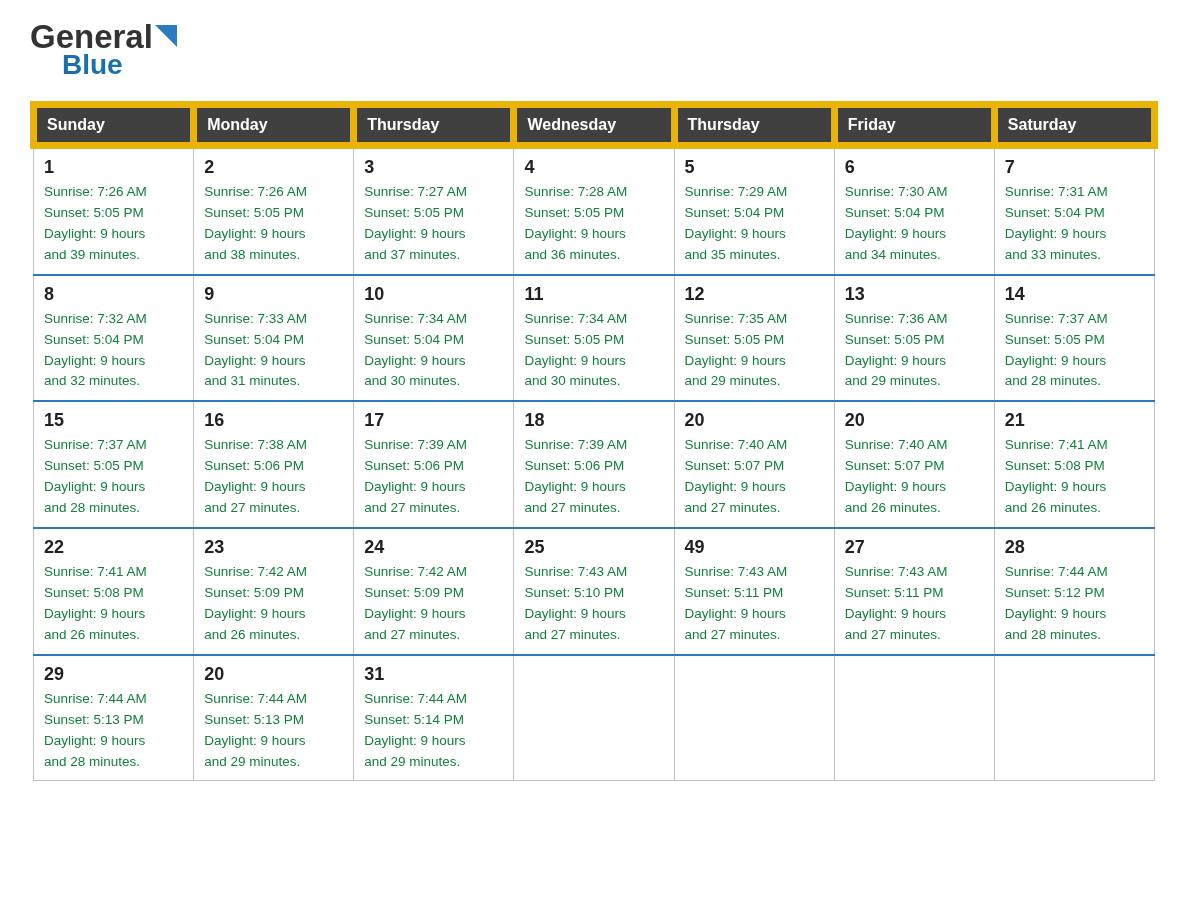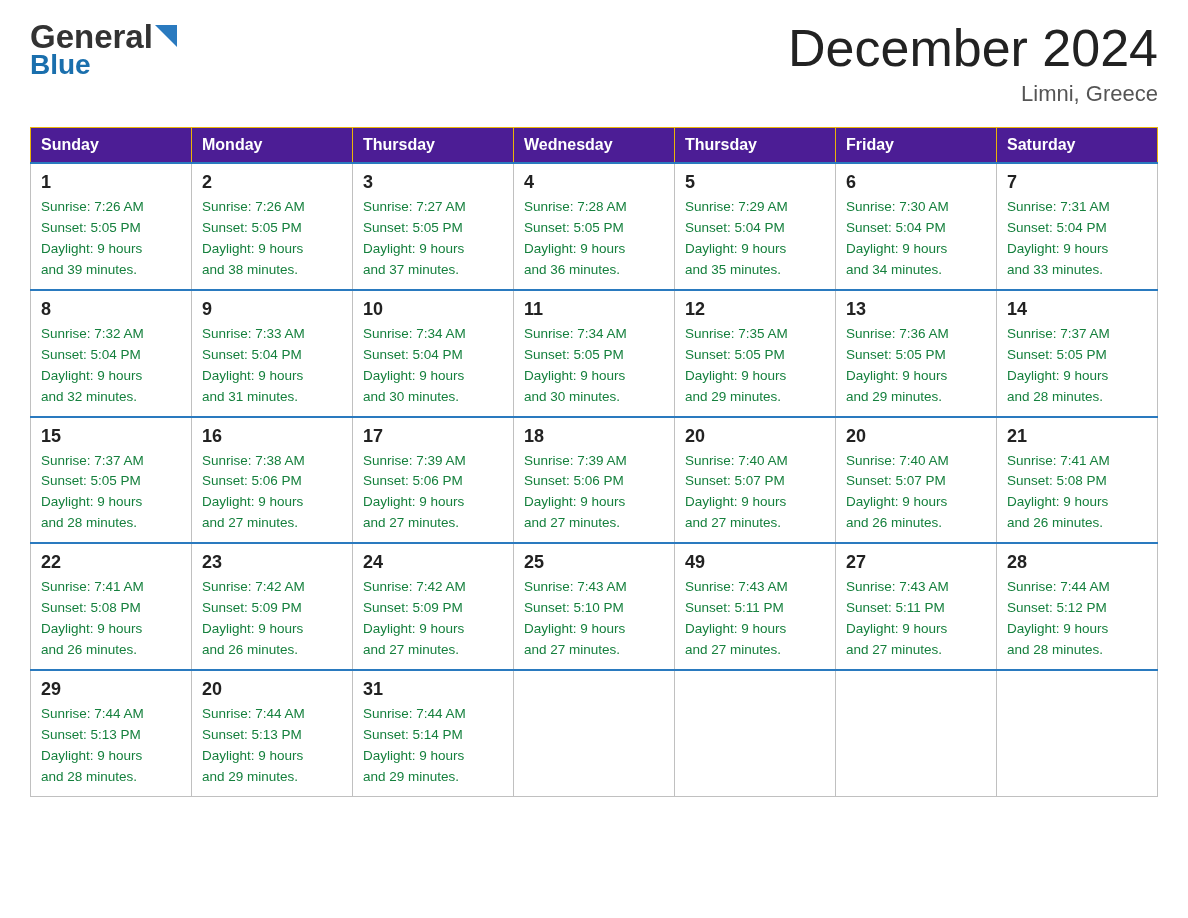--- a/index.html
+++ b/index.html
@@ -25,20 +25,21 @@
       font-size: 33px;
       font-weight: bold;
       color: #333;
       line-height: 1;
     }
     .logo-line2 {
       color: #1a6fad;
       font-size: 28px;
       font-weight: bold;
       margin-top: -4px;
+      margin-left: 32px;
     }
     .title-block {
       text-align: right;
     }
     .month-title {
       font-size: 52px;
       font-weight: normal;
       color: #222;
       line-height: 1.1;
     }
@@ -46,27 +47,27 @@
       font-size: 22px;
       color: #555;
       margin-top: 4px;
     }
     table {
       width: 100%;
       border-collapse: collapse;
       table-layout: fixed;
     }
     thead tr th {
-      background-color: #4c1d95;
+      background-color: #404040;
       color: #fff;
       font-size: 16px;
       font-weight: bold;
       padding: 8px 10px;
       text-align: left;
-      border: 1px solid #eab308;
+      border: 7px solid #eab308;
     }
     tbody tr td {
       vertical-align: top;
       padding: 8px 10px;
       font-size: 13.5px;
       color: #333;
       border: 1px solid #c0c0c0;
       border-top: 2px solid #2a7abf;
       height: 115px;
     }
@@ -92,24 +93,20 @@
 <div class="header">
   <div class="logo">
     <div style="display:flex; align-items:center;">
       <span class="logo-text">General</span>
       <svg width="22" height="22" viewBox="0 0 22 22" style="margin-left:2px; margin-top:-2px;">
         <polygon points="0,0 22,0 22,22" fill="#2a7abf"></polygon>
       </svg>
     </div>
     <div class="logo-line2">Blue</div>
   </div>
-  <div class="title-block">
-    <div class="month-title">December 2024</div>
-    <div class="location">Limni, Greece</div>
-  </div>
 </div>
 
 <table>
   <thead>
     <tr>
     <th>Sunday</th>
         <th>Monday</th>
         <th>Thursday</th>
         <th>Wednesday</th>
         <th>Thursday</th>

